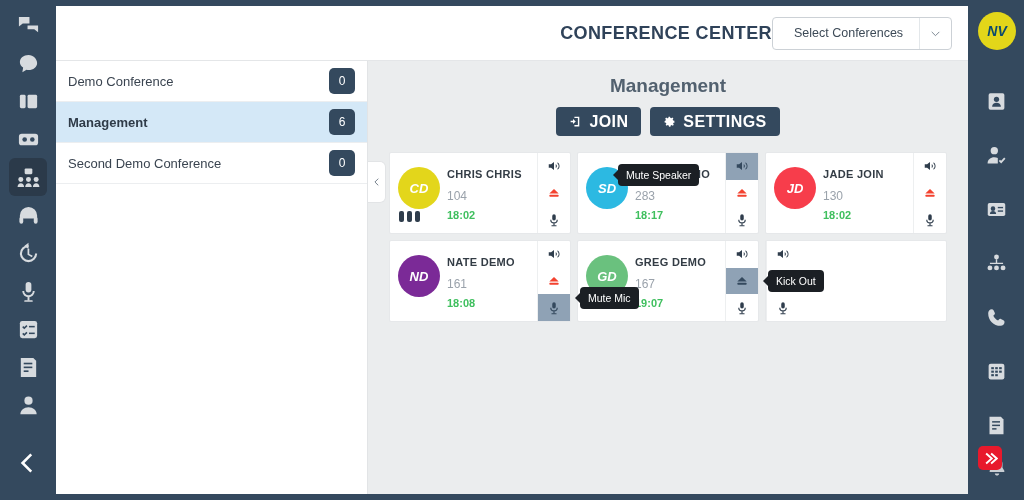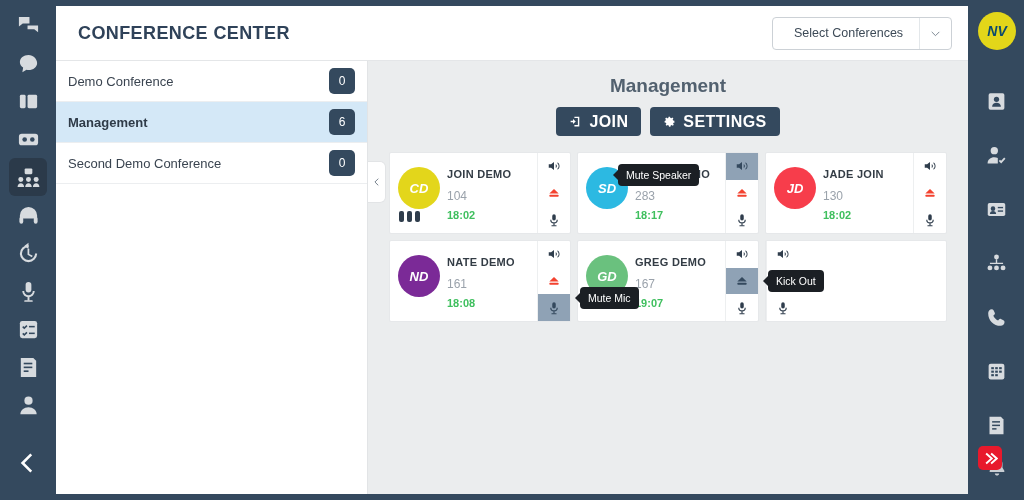--- a/index.html
+++ b/index.html
@@ -59,21 +59,21 @@
 
   
   .window {
     position: absolute; left: 56px; top: 6px;
     width: 912px; height: 488px;
     background: #ebedee;
     overflow: hidden;
   }
   .topbar {
     height: 55px; background: #ffffff;
-    display: flex; align-items: center; justify-content: space-between;
+    display: flex; align-items: center; justify-content: flex-end;
     padding: 0 16px 0 22px;
     border-bottom: 1px solid #e4e6e8;
   }
   .app-title {
     font-size: 18px; font-weight: bold; letter-spacing: 0.4px;
     color: #2f4259;
   }
   .select-box {
     width: 180px; height: 33px; border: 1px solid #ccd1d6; border-radius: 4px;
     background: #fff; display: flex; align-items: center;
@@ -427,21 +427,21 @@
               </svg>
             <span>SETTINGS</span>
           </button>
         </div>
 
         <div class="grid">
 
           <div class="card">
             <div class="card-main">
               <div class="avatar" style="background: rgb(227, 214, 27);">CD</div>
-              <div class="pname">JOIN DEMO</div>
+              <div class="pname">CHRIS CHRIS</div>
               <div class="pext">104</div>
               <div class="ptime">18:02</div>
               <div class="speaking">
                   <i></i>
                   <i></i>
                   <i></i>
                 </div>
             </div>
             <div class="card-actions">
               <div class="act speaker">

